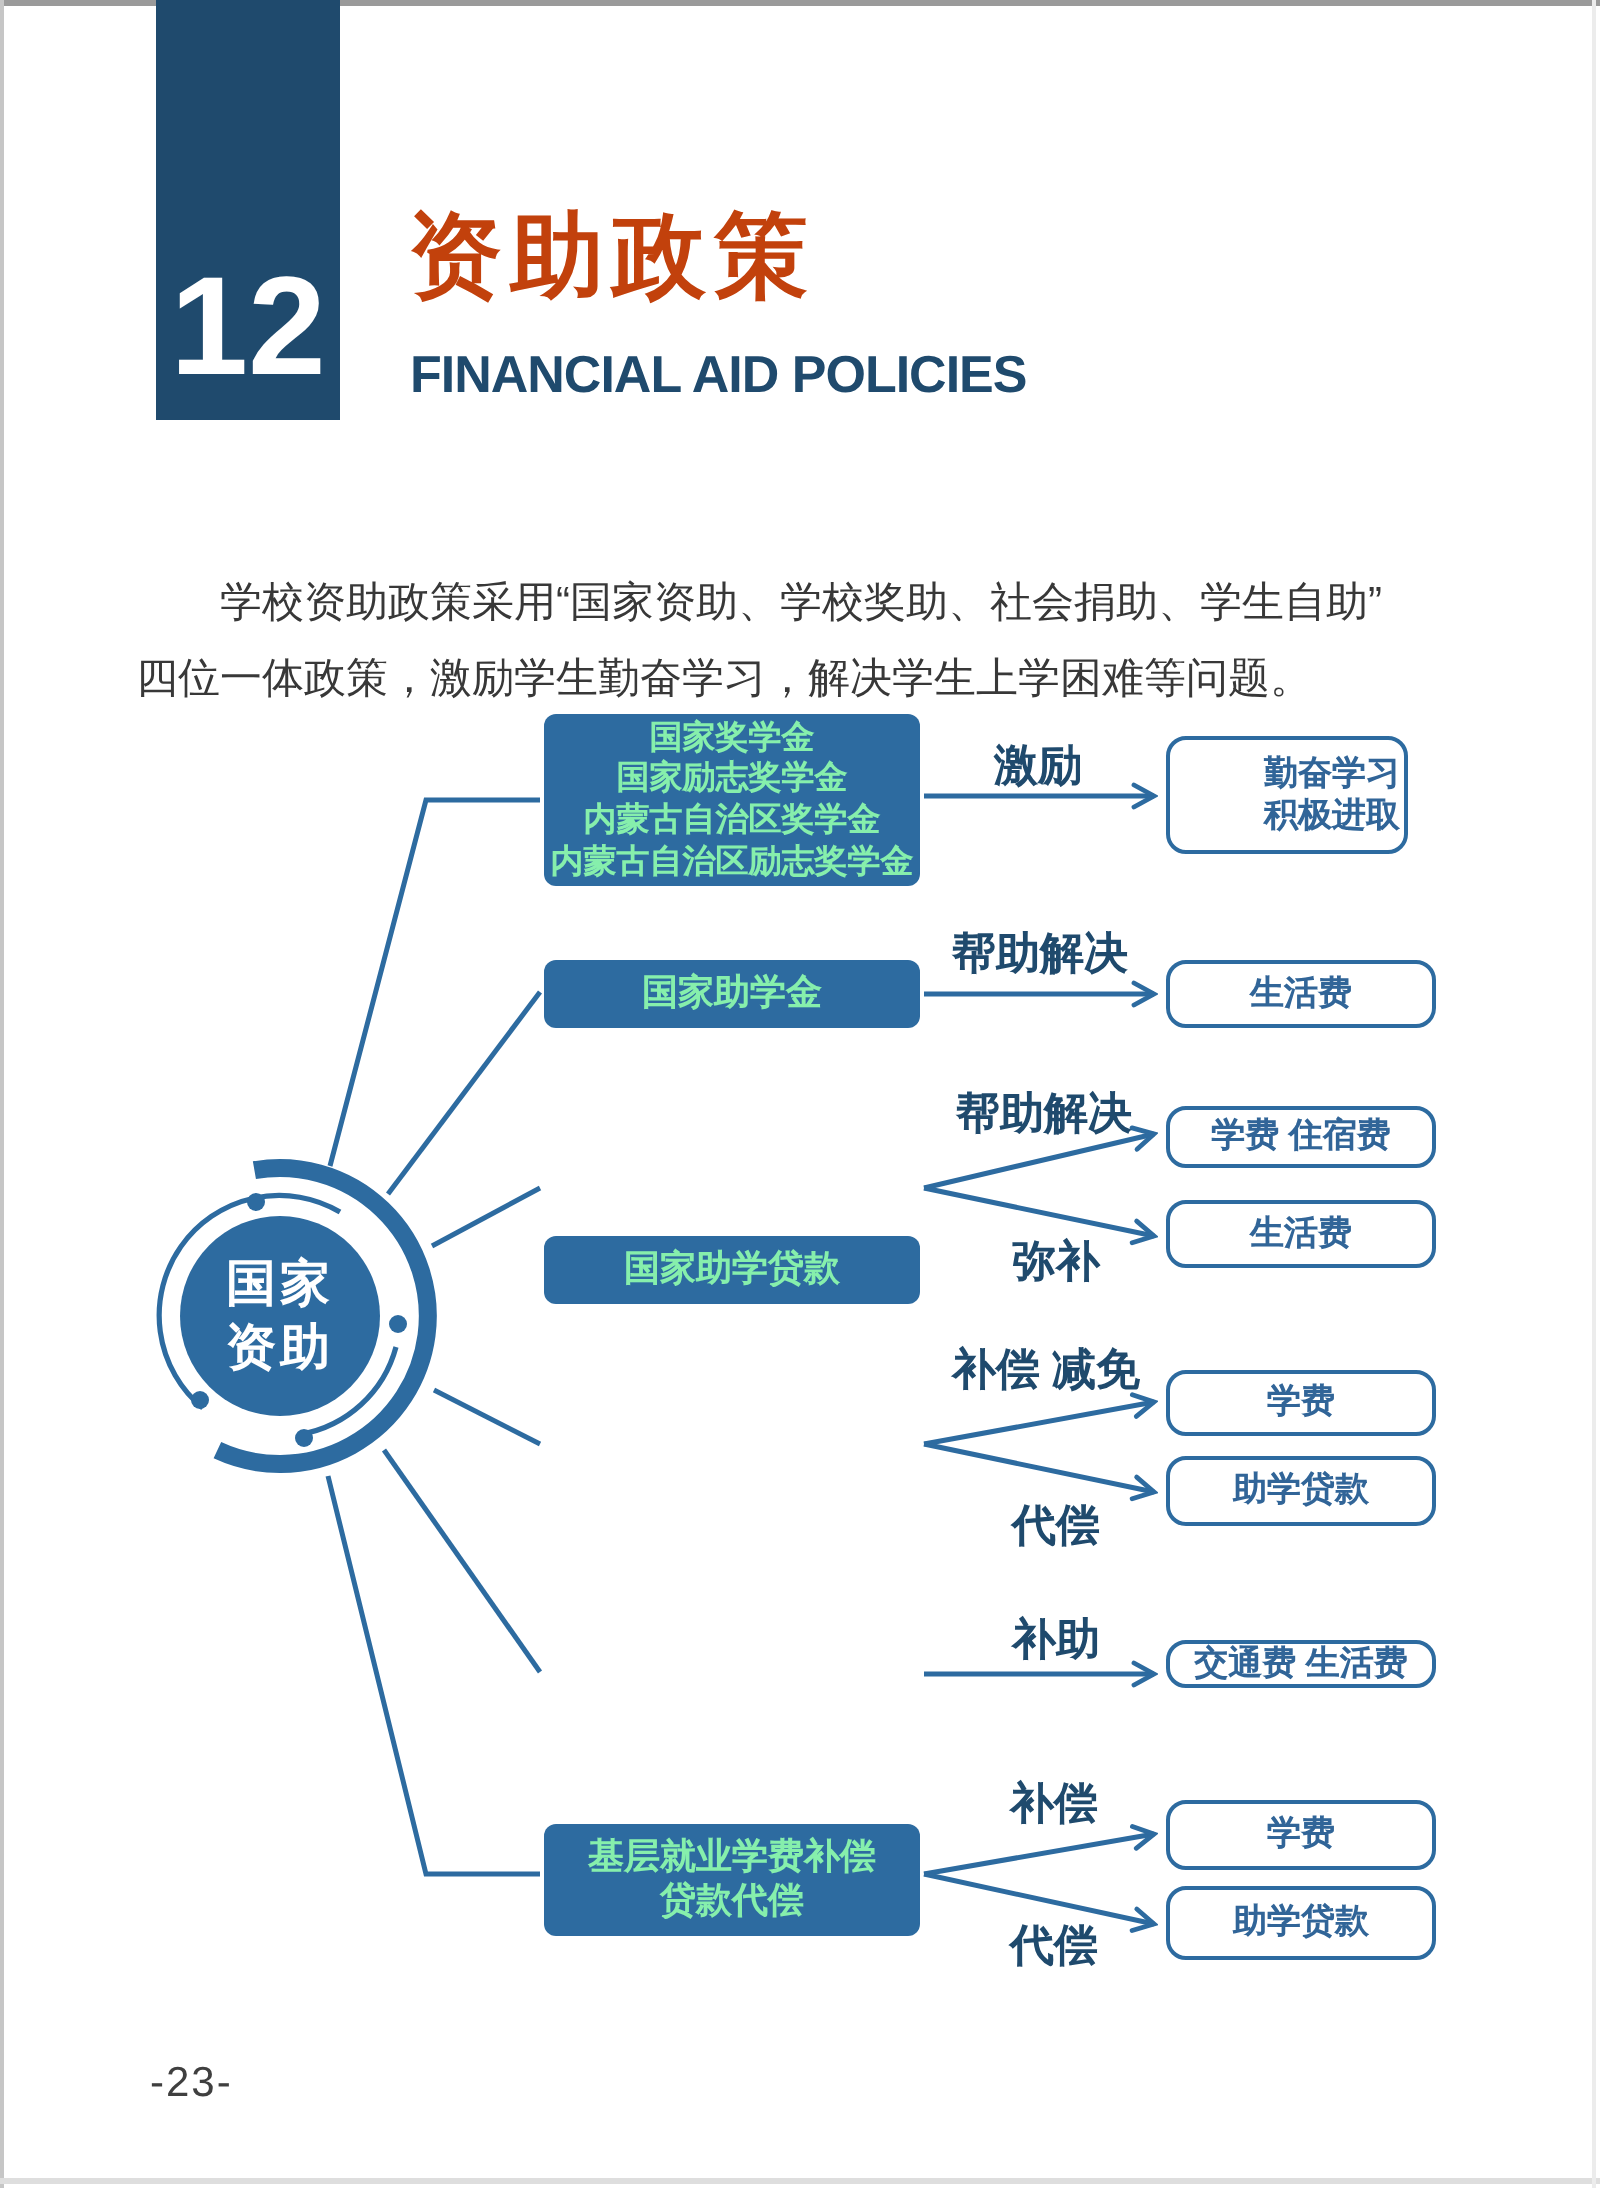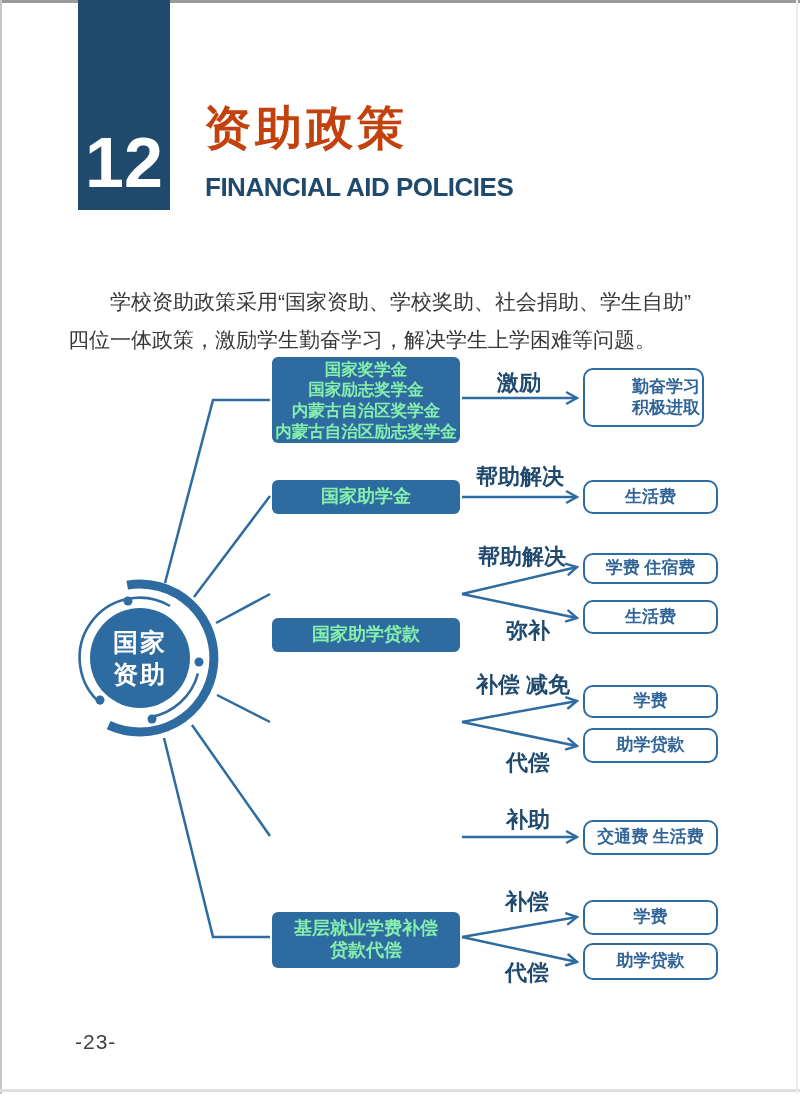--- a/index.html
+++ b/index.html
@@ -64,21 +64,21 @@
     display:flex;align-items:center;justify-content:center;text-align:center;
     color:#316598;font-weight:700;font-size:17px;line-height:1.2;white-space:pre-line;
     box-sizing:border-box;
   }
   .o1{left:583px;top:368px;width:121px;height:59px;padding-left:45px;}
   .o2{left:583px;top:480px;width:135px;height:34px;}
   .o3a{left:583px;top:553px;width:135px;height:31px;}
   .o3b{left:583px;top:600px;width:135px;height:34px;}
   .o4a{left:583px;top:685px;width:135px;height:33px;}
   .o4b{left:583px;top:728px;width:135px;height:35px;}
-  .o5{left:583px;top:820px;width:135px;height:35px;}
+  .o5{left:583px;top:820px;width:135px;height:24px;}
   .o6a{left:583px;top:900px;width:135px;height:35px;}
   .o6b{left:583px;top:943px;width:135px;height:37px;}
 
   .lbl{
     position:absolute;transform:translate(-50%,-50%);
     color:#1f4a6d;font-size:22px;font-weight:800;white-space:nowrap;
   }
   .l1{left:519px;top:383px;}
   .l2{left:520px;top:477px;}
   .l3a{left:522px;top:557px;}

